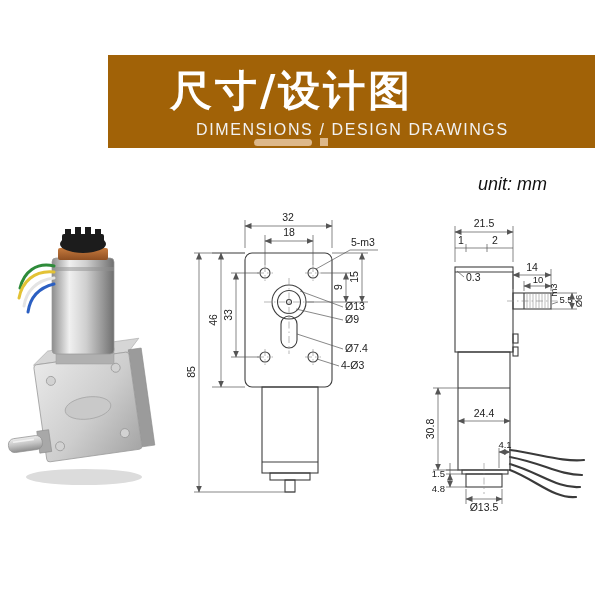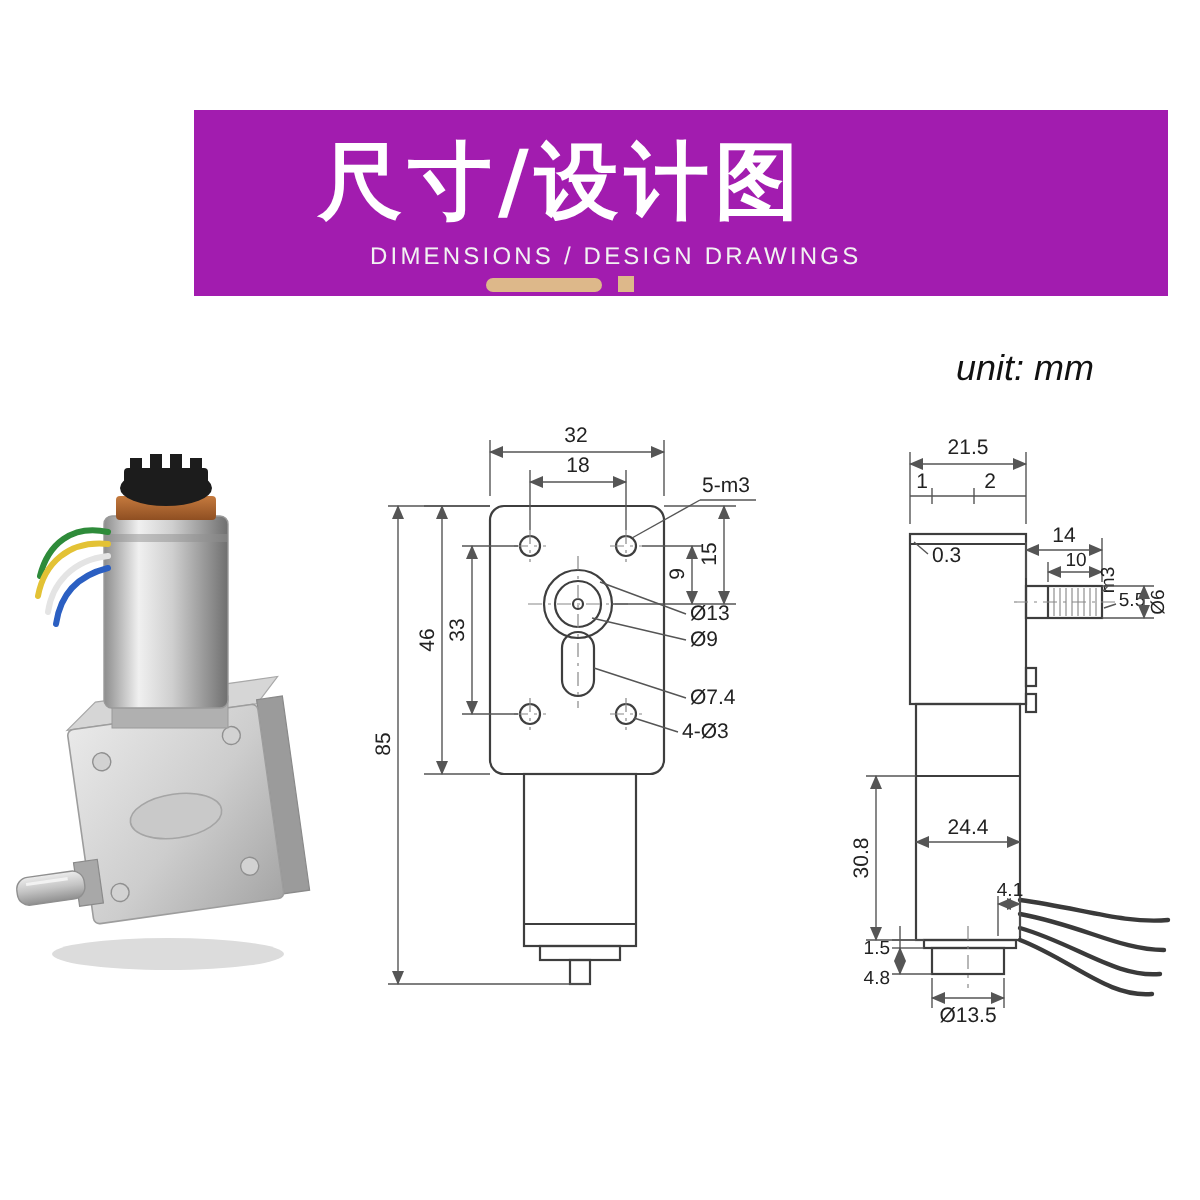--- a/index.html
+++ b/index.html
@@ -1,21 +1,21 @@
 <!DOCTYPE html>
 <html><head>
 <meta charset="utf-8">
 <style>
   * { margin:0; padding:0; box-sizing:border-box; }
   html,body { width:600px; height:600px; background:#ffffff; font-family:"Liberation Sans", sans-serif; }
   .stage { position:relative; width:600px; height:600px; background:#fff; overflow:hidden; }
 
-  .banner { position:absolute; left:97px; top:55px; width:487px; height:93px; background:#a21caf; }
+  .banner { position:absolute; left:108px; top:55px; width:487px; height:93px; background:#a16207; }
   .banner-title { position:absolute; left:62px; top:8px; font-size:42px; font-weight:bold; color:#ffffff; letter-spacing:3px; font-family:"DejaVu Sans", "Liberation Sans", sans-serif; }
-  .banner-subtitle { position:absolute; left:88px; top:66px; font-size:12px; color:#f2f2f2; letter-spacing:1.6px; }
+  .banner-subtitle { position:absolute; left:88px; top:66px; font-size:16px; color:#f2f2f2; letter-spacing:1.6px; }
   .accent-bar { position:absolute; left:146px; top:84px; width:58px; height:7px; border-radius:4px; background:#ddb88a; }
   .accent-dot { position:absolute; left:212px; top:83px; width:8px; height:8px; background:#ddb88a; }
 
   .unit-label { position:absolute; left:478px; top:174px; font-size:18px; color:#111;font-style:italic; }
 
   svg.drawing { position:absolute; left:0; top:0; }
   svg text { font-family:"Liberation Sans", sans-serif; font-size:10.5px; fill:#222; stroke:none; }
   svg text.small { font-size:9.5px; }
 </style>
 </head>

